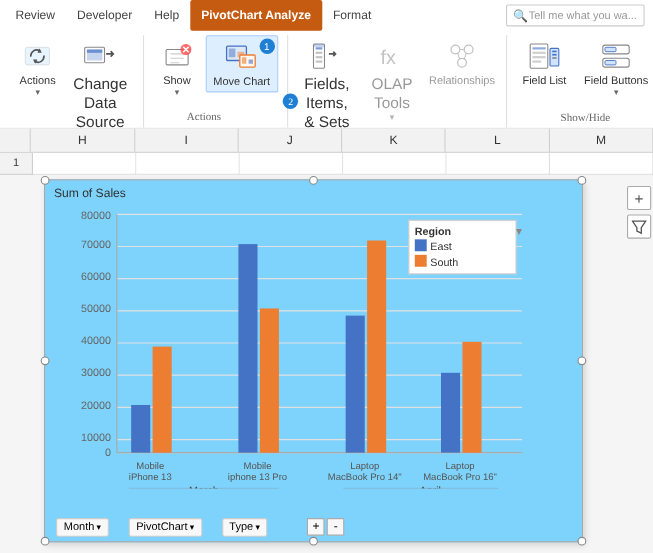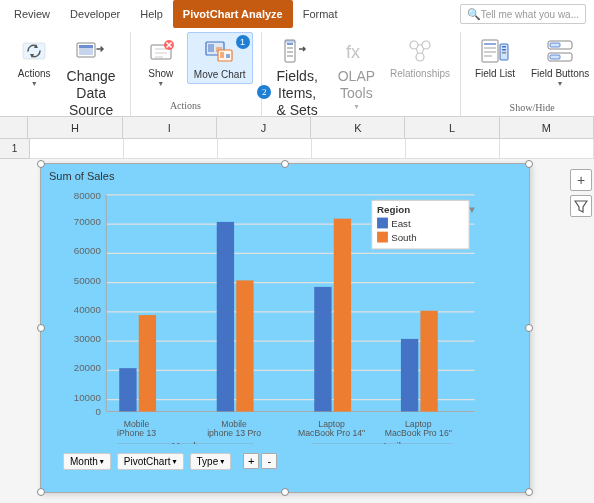--- a/index.html
+++ b/index.html
@@ -37,21 +37,21 @@
     .col-header.first { width: 30px; background: #f2f2f2; }
     .row-header { width: 30px; background: #f2f2f2; border-right: 1px solid #d0d0d0; border-bottom: 1px solid #d0d0d0; text-align: center; line-height: 20px; font-size: 11px; color: #333; flex-shrink: 0; }
     .sheet-row { display: flex; height: 20px; }
     .sheet-cell { width: 100px; border-right: 1px solid #e0e0e0; border-bottom: 1px solid #e0e0e0; background: #fff; }
 
     
     .chart-container { position: absolute; top: 24px; left: 40px; width: 490px; height: 330px; background: #7dd3fc; border: 1px solid #aaa; box-shadow: 2px 2px 6px rgba(0,0,0,0.15); }
     .chart-title { font-size: 11px; color: #333; padding: 6px 8px 2px; font-weight: 400; }
 
     
-    .chart-filters { position: absolute; bottom: 18px; left: 0; display: flex; gap: 6px; padding: 4px 22px; }
+    .chart-filters { position: absolute; bottom: 0; left: 0; display: flex; gap: 18px; padding: 4px 10px; }
     .filter-btn { border: 1px solid #ccc; background: #f8f8f8; padding: 2px 6px; font-size: 10px; cursor: pointer; display: flex; align-items: center; gap: 2px; border-radius: 2px; }
     .filter-chevron { font-size: 8px; }
 
     
     .side-controls { position: absolute; right: 2px; top: 30px; display: flex; flex-direction: column; gap: 4px; }
     .side-btn { width: 22px; height: 22px; background: #fff; border: 1px solid #aaa; display: flex; align-items: center; justify-content: center; cursor: pointer; font-size: 14px; color: #555; border-radius: 2px; }
 
     
     .chart-bottom-controls { position: absolute; bottom: 6px; right: 4px; display: flex; gap: 2px; }
     .chart-ctrl-btn { width: 16px; height: 16px; border: 1px solid #aaa; background: #f8f8f8; display: flex; align-items: center; justify-content: center; font-size: 11px; cursor: pointer; border-radius: 1px; }

